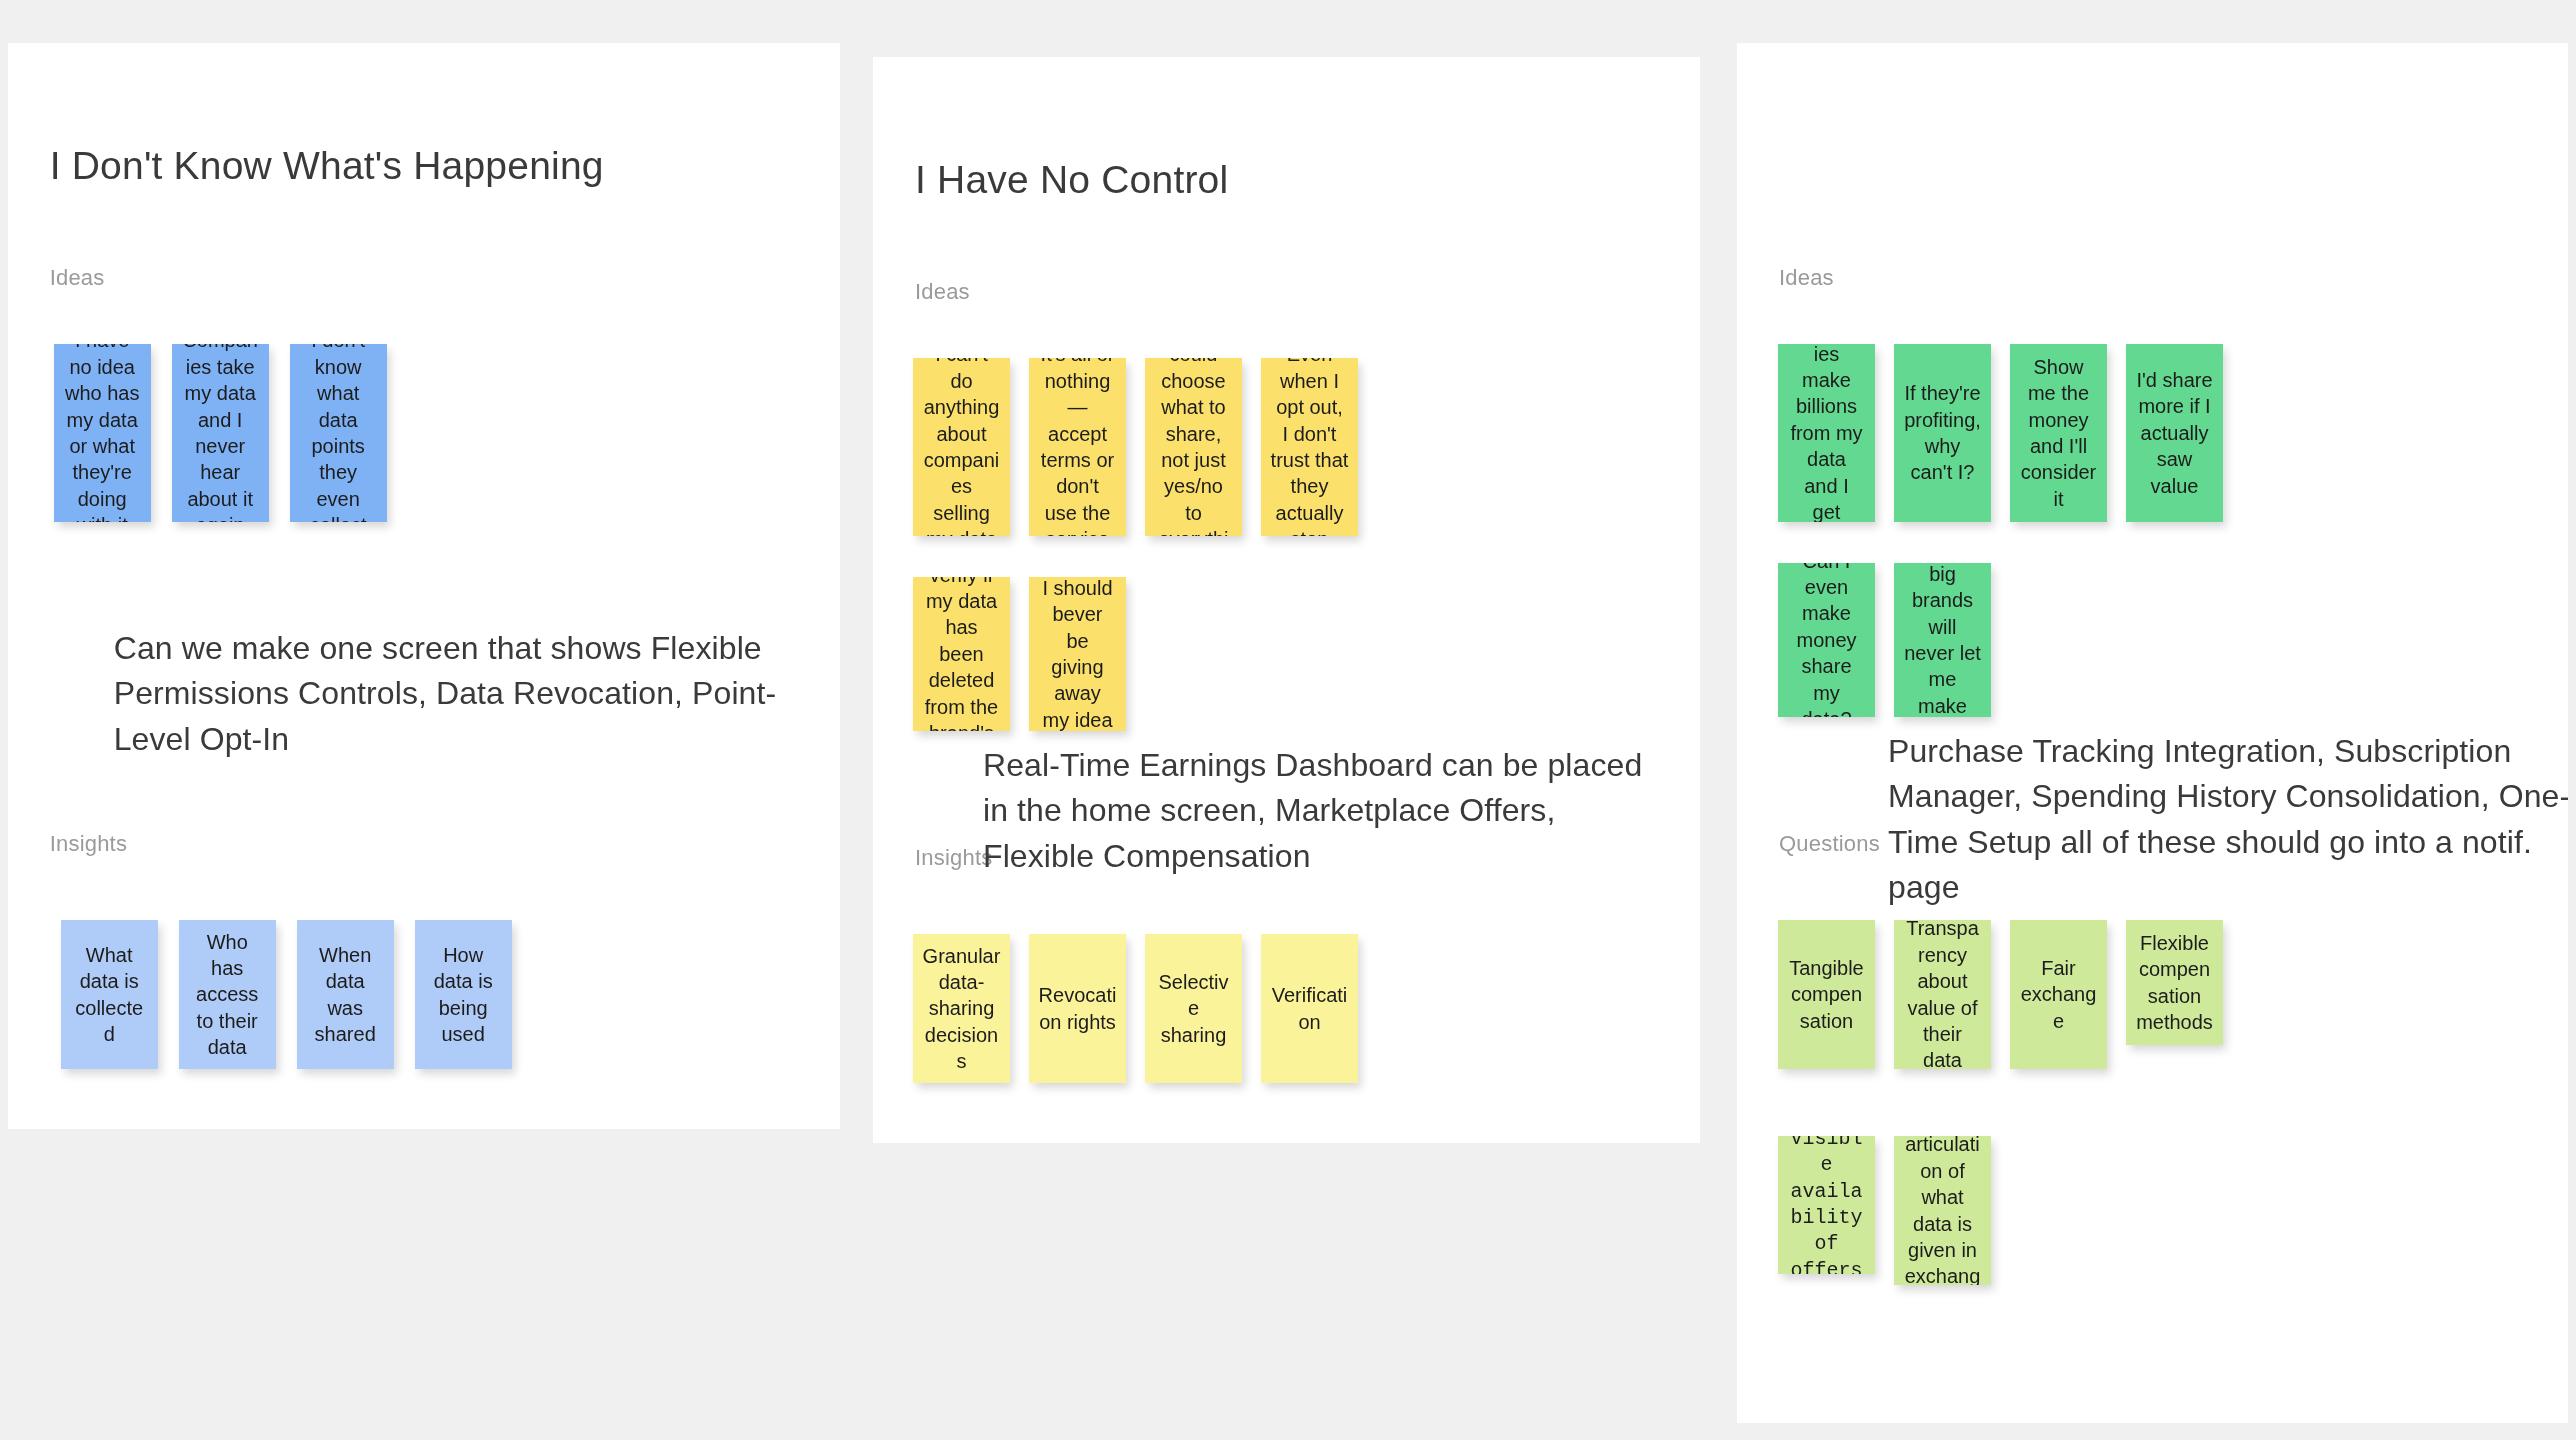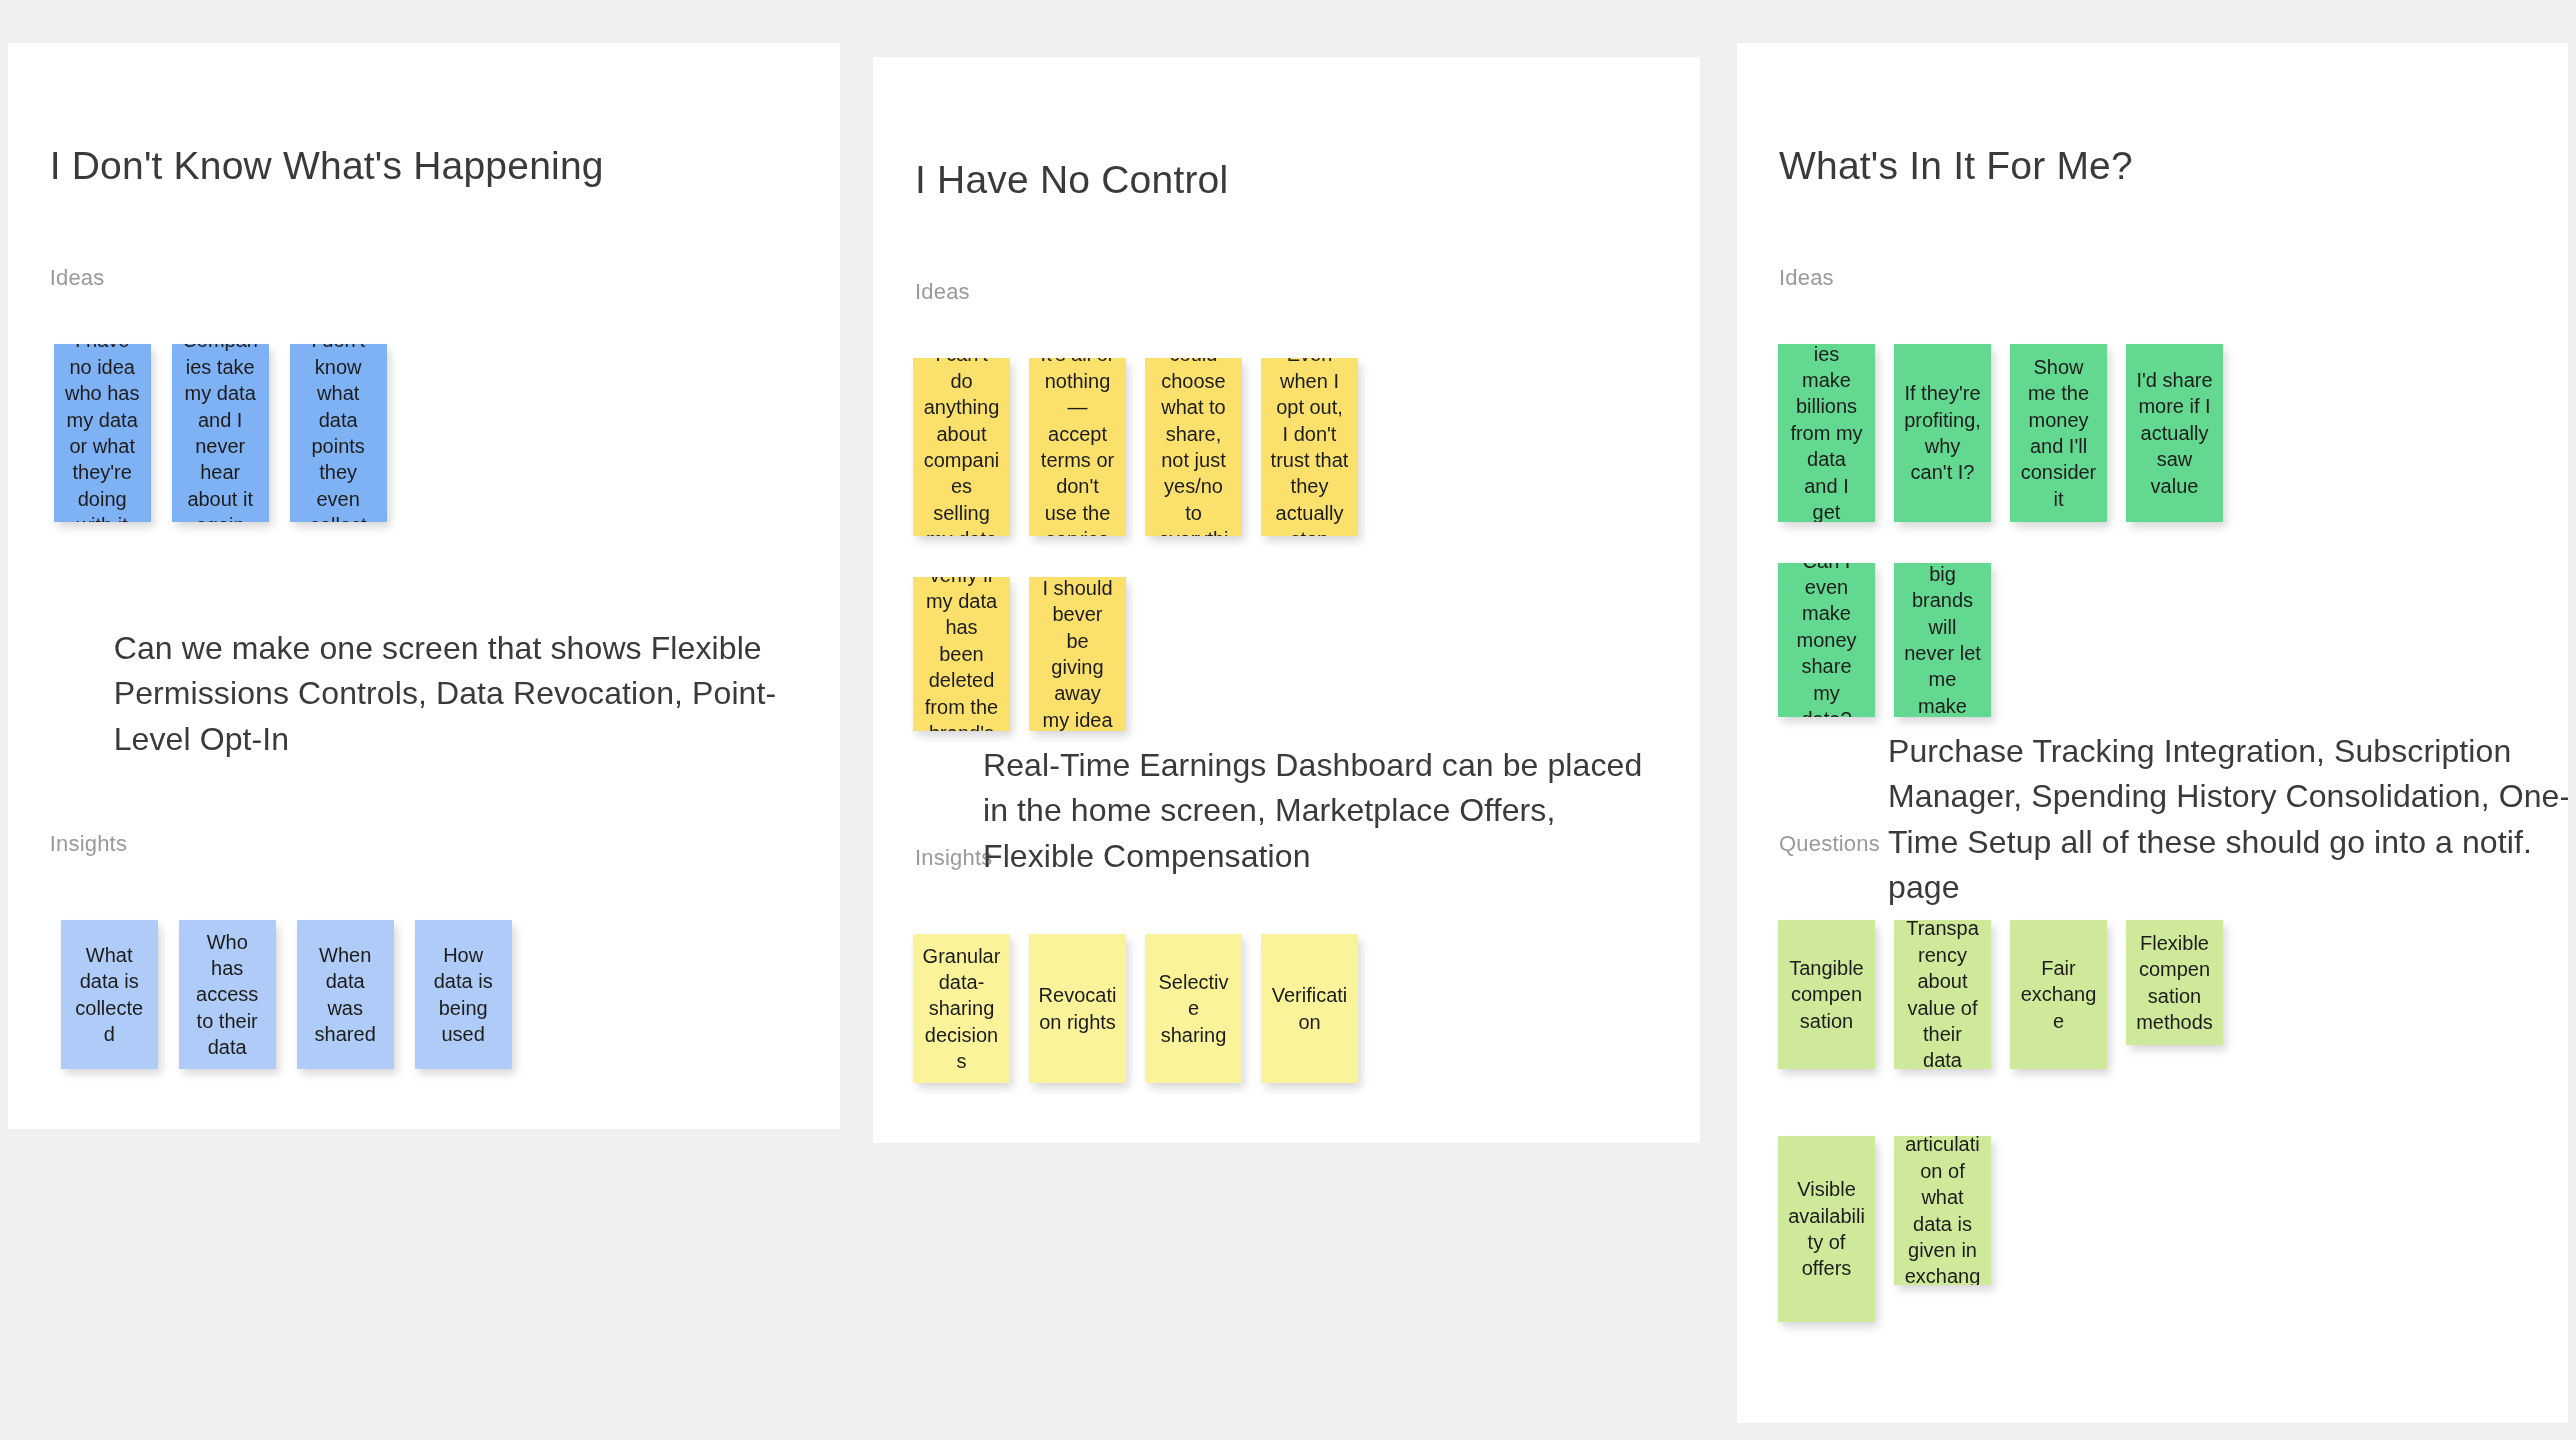--- a/index.html
+++ b/index.html
@@ -171,21 +171,20 @@
       <div class="note note-yellow-light" style="width:97px; height:149px;">
         <span>Selective sharing</span>
       </div>
       <div class="note note-yellow-light" style="width:97px; height:149px;">
         <span>Verification</span>
       </div>
     </div>
   </div>
 
   <div class="panel" style="left:1737px; top:43px; width:831px; height:1380px;">
-    <div class="panel-title">What's In It For Me?</div>
 
     <div class="section-label" style="left:42px; top:222px;">Ideas</div>
 
     <div class="notes-row" style="left:41px; top:301px; gap:19px;">
       <div class="note note-green" style="width:97px; height:178px;">
         <span>Companies make billions from my data and I get nothing</span>
       </div>
       <div class="note note-green" style="width:97px; height:178px;">
         <span>If they're profiting, why can't I?</span>
       </div>
@@ -219,21 +218,21 @@
       </div>
       <div class="note note-green-light" style="width:97px; height:149px;">
         <span>Fair exchange</span>
       </div>
       <div class="note note-green-light" style="width:97px; height:125px;">
         <span>Flexible compensation methods</span>
       </div>
     </div>
 
     <div class="notes-row" style="left:41px; top:1093px; gap:19px;">
-      <div class="note note-green-light" style="width:97px; height:186px;">
+      <div class="note note-green-light" style="width:97px; height:138px;font-family:Liberation Mono, monospace;">
         <span>Visible availability of offers</span>
       </div>
       <div class="note note-green-light" style="width:97px; height:149px;">
         <span>Clear articulation of what data is given in exchange</span>
       </div>
     </div>
   </div>
 
 </div>
 

